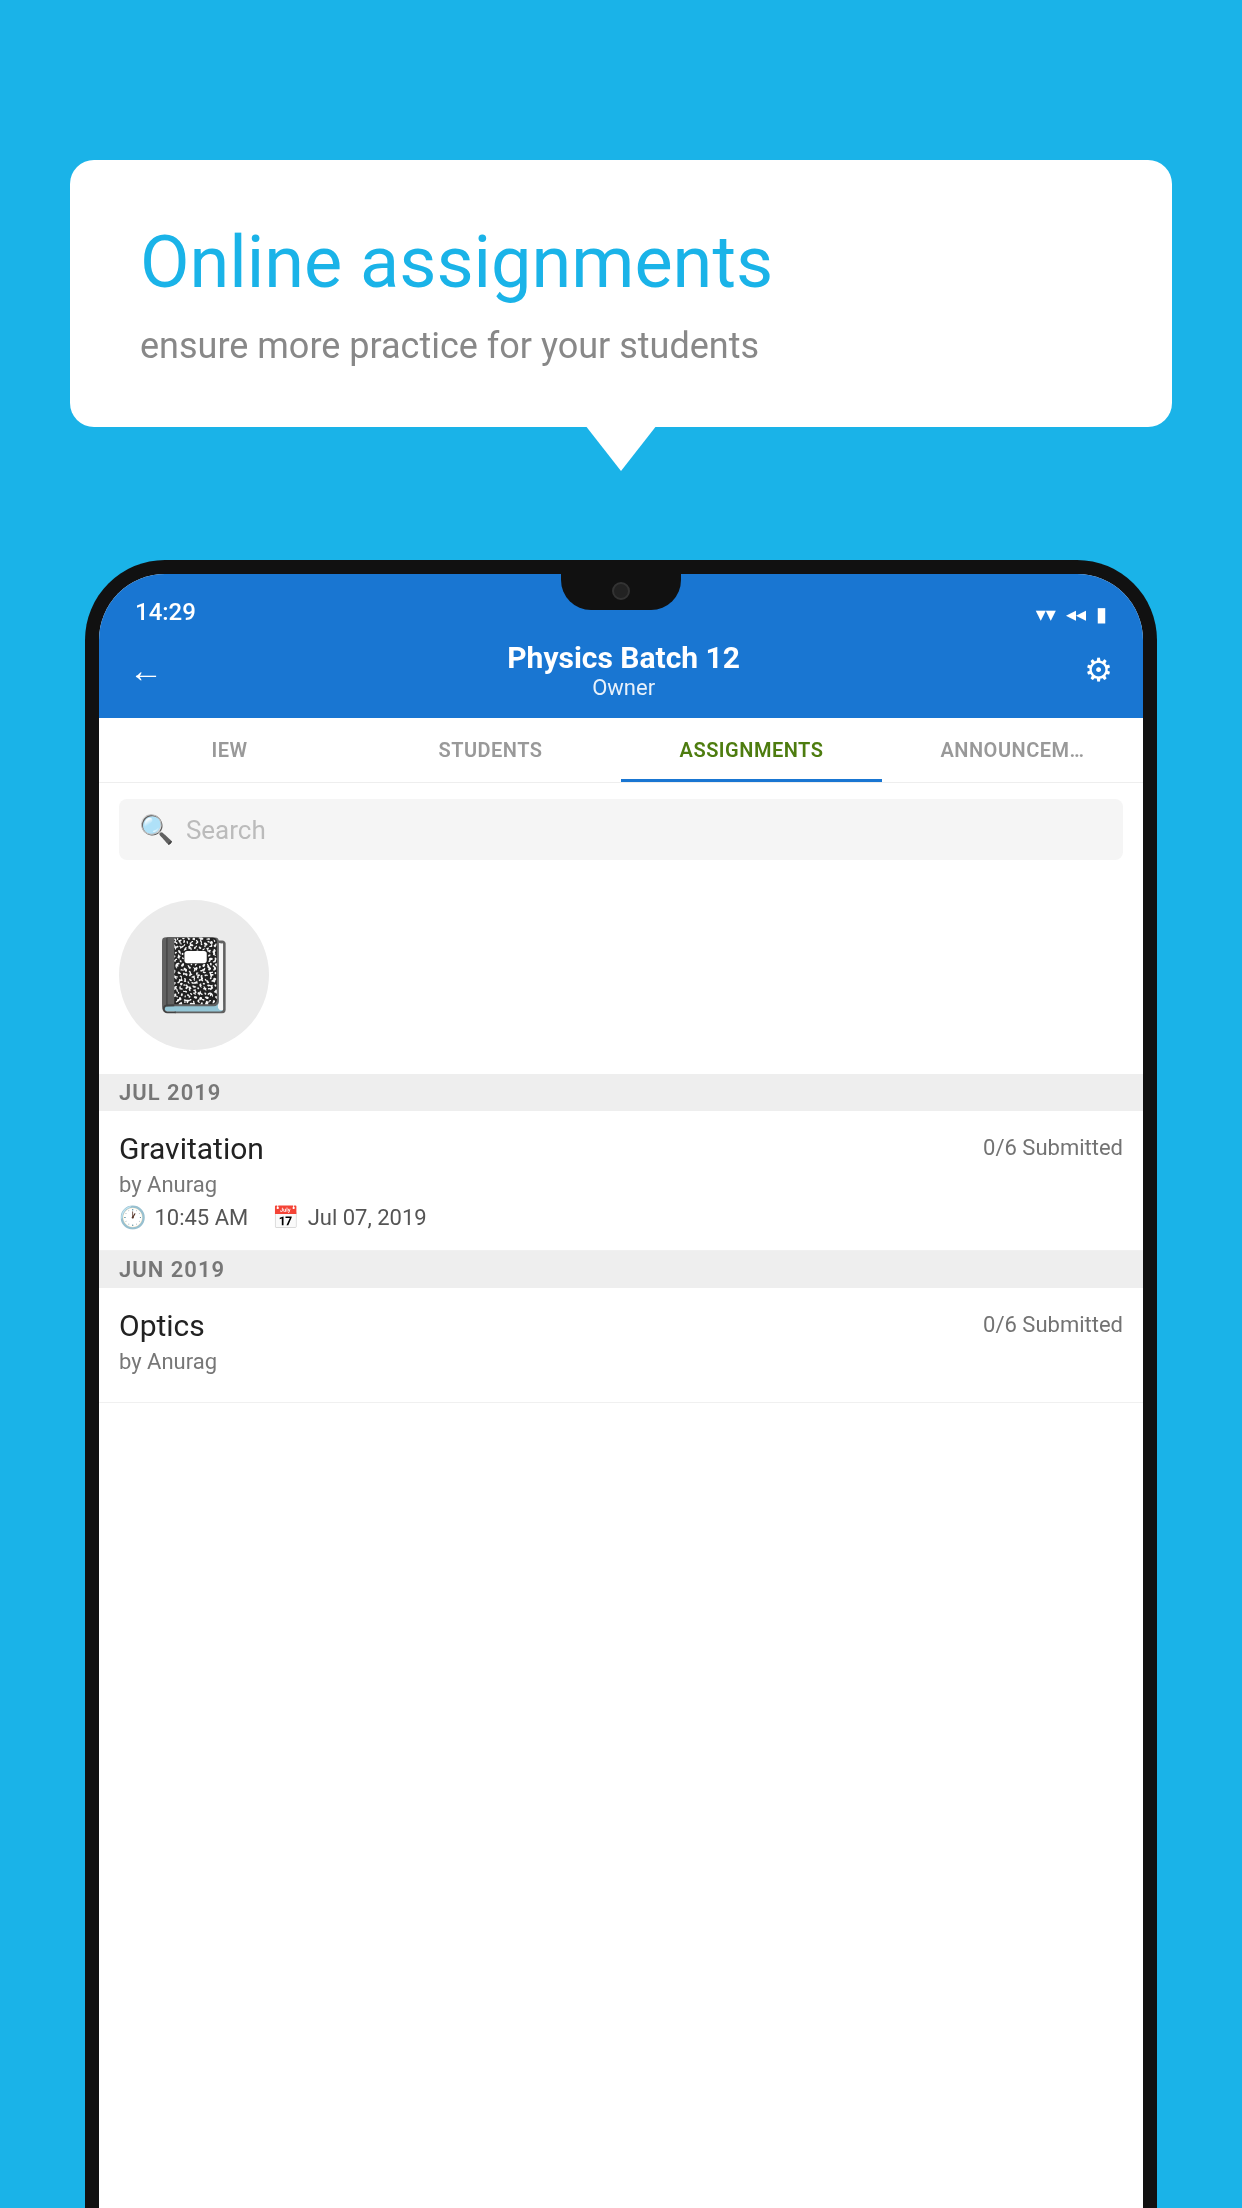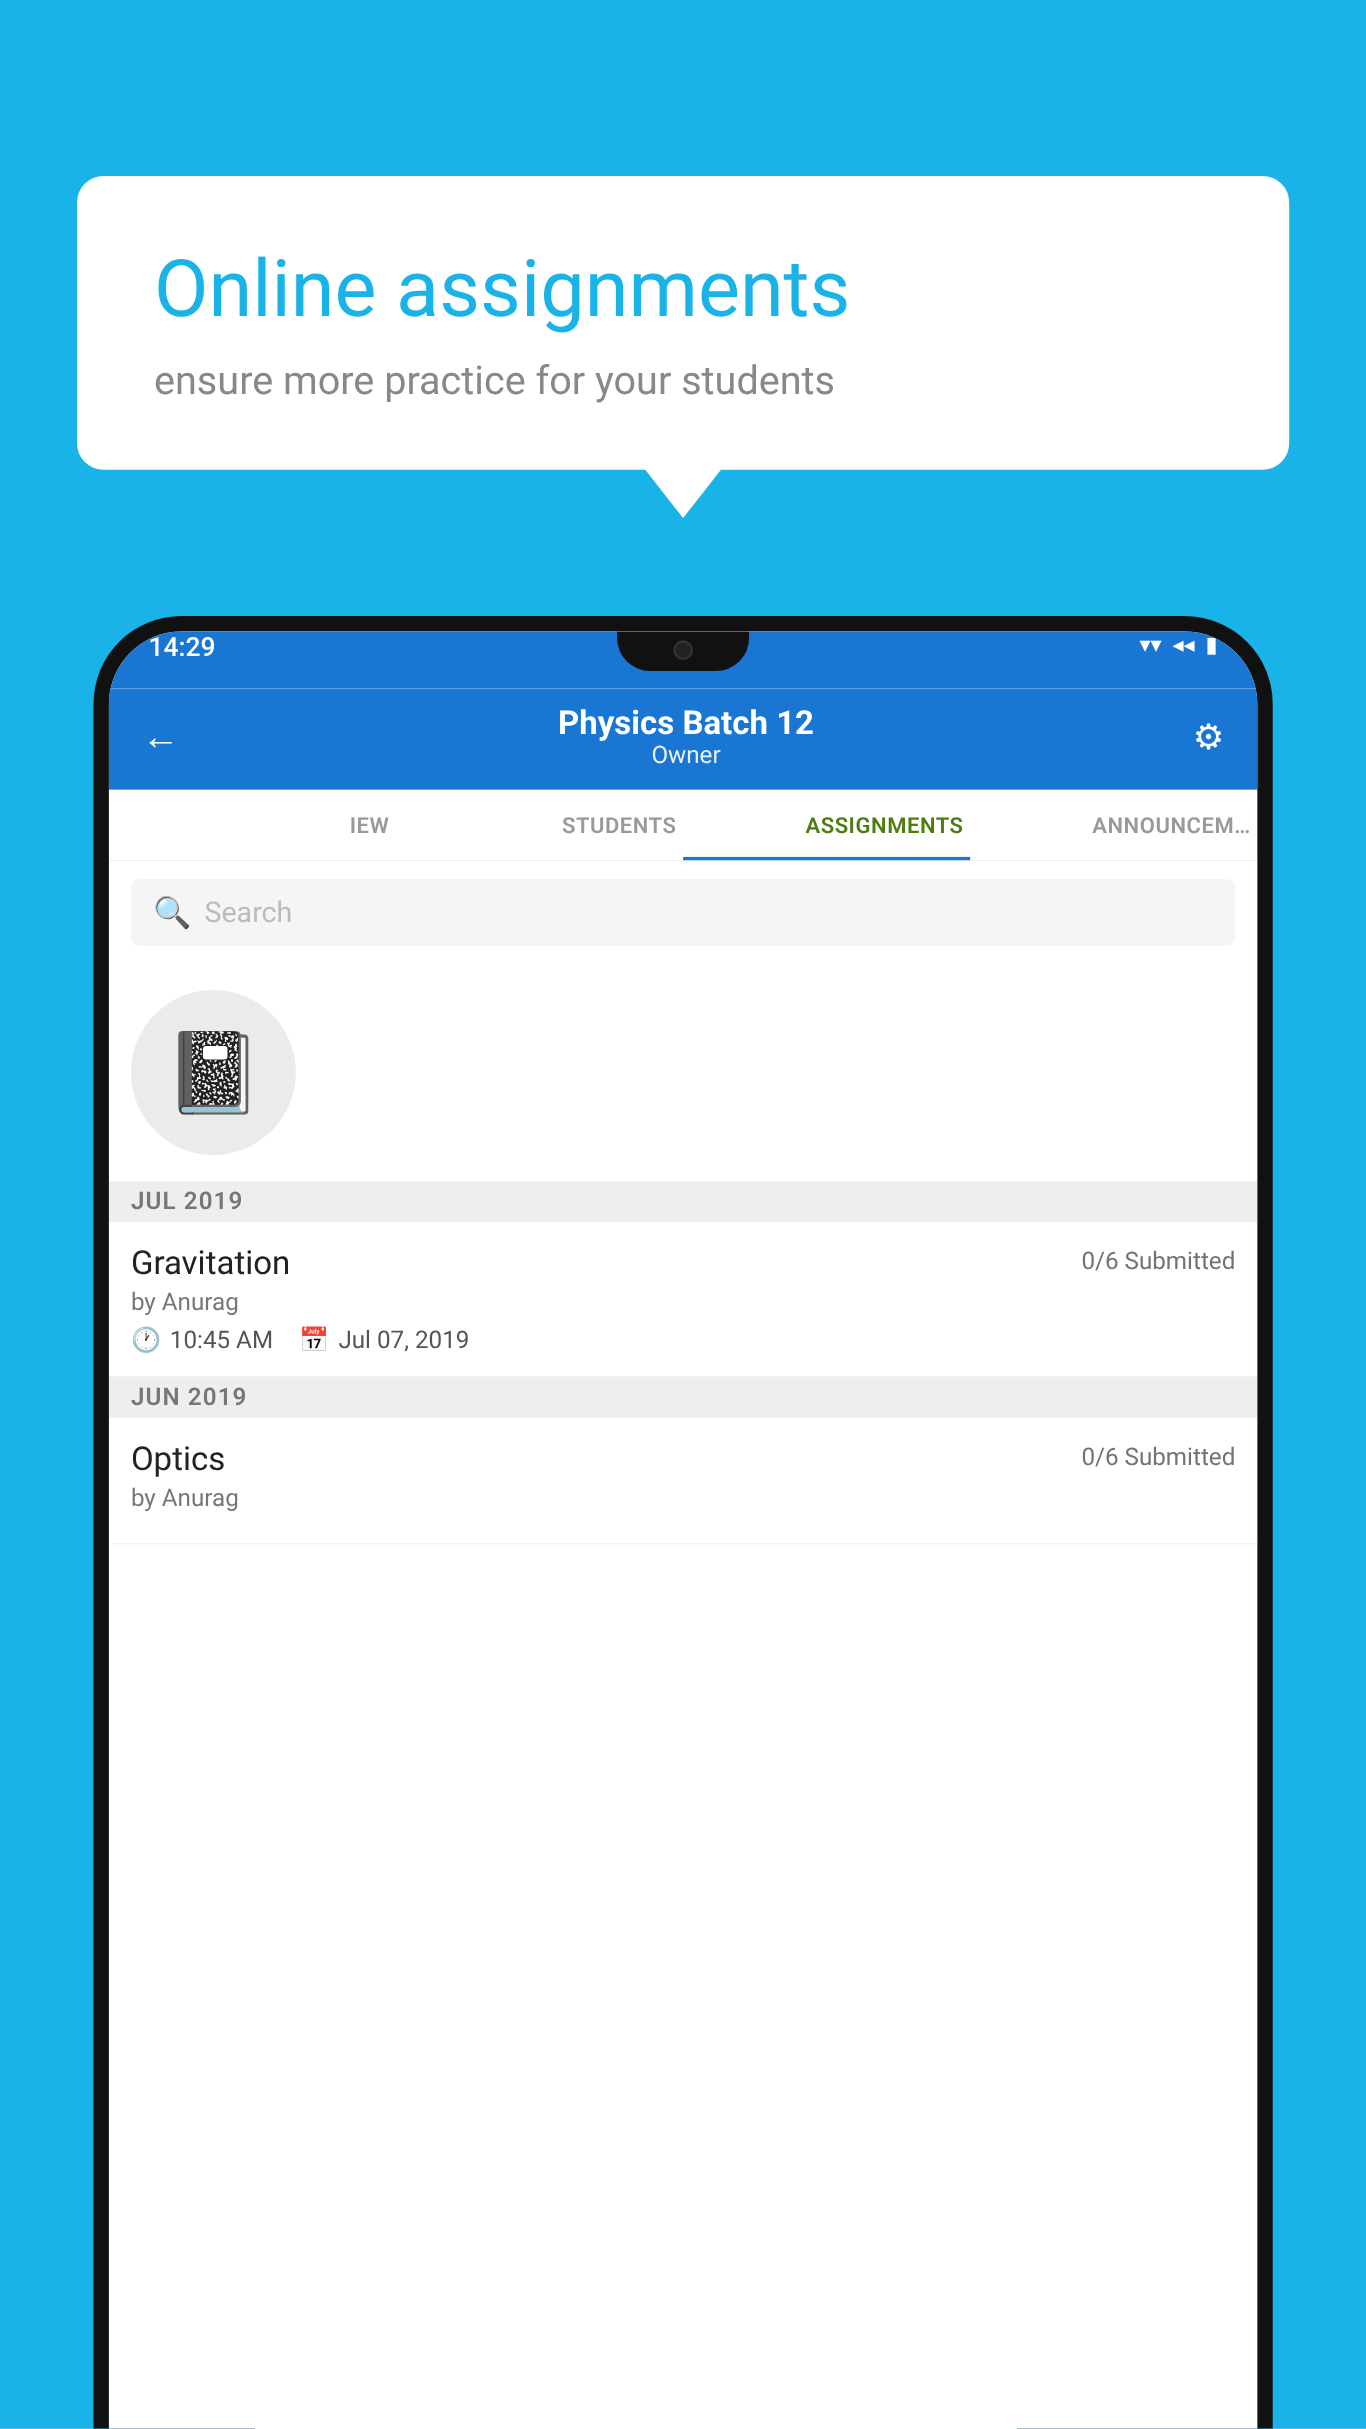--- a/index.html
+++ b/index.html
@@ -74,21 +74,21 @@
       overflow: hidden;
       display: flex;
       flex-direction: column;
     }
 
     
     .status-bar {
       background: #1976d2;
       height: 52px;
       display: flex;
-      align-items: flex-start;
+      align-items: flex-end;
       justify-content: space-between;
       padding: 0 36px;
       flex-shrink: 0;
       border-radius: 66px 66px 0 0;
       position: relative;
     }
     .status-time {
       color: white;
       font-size: 24px;
       font-weight: 500;
@@ -159,21 +159,21 @@
 
     
     .tabs-bar {
       background: white;
       display: flex;
       border-bottom: 1px solid #eee;
       flex-shrink: 0;
     }
     .tab-item {
       flex: 1;
-      text-align: right;
+      text-align: center;
       padding: 20px 6px;
       font-size: 20px;
       font-weight: 600;
       color: #999;
       letter-spacing: 0.5px;
       cursor: pointer;
       position: relative;
     }
     .tab-item.active {
       color: #4d7c0f;

